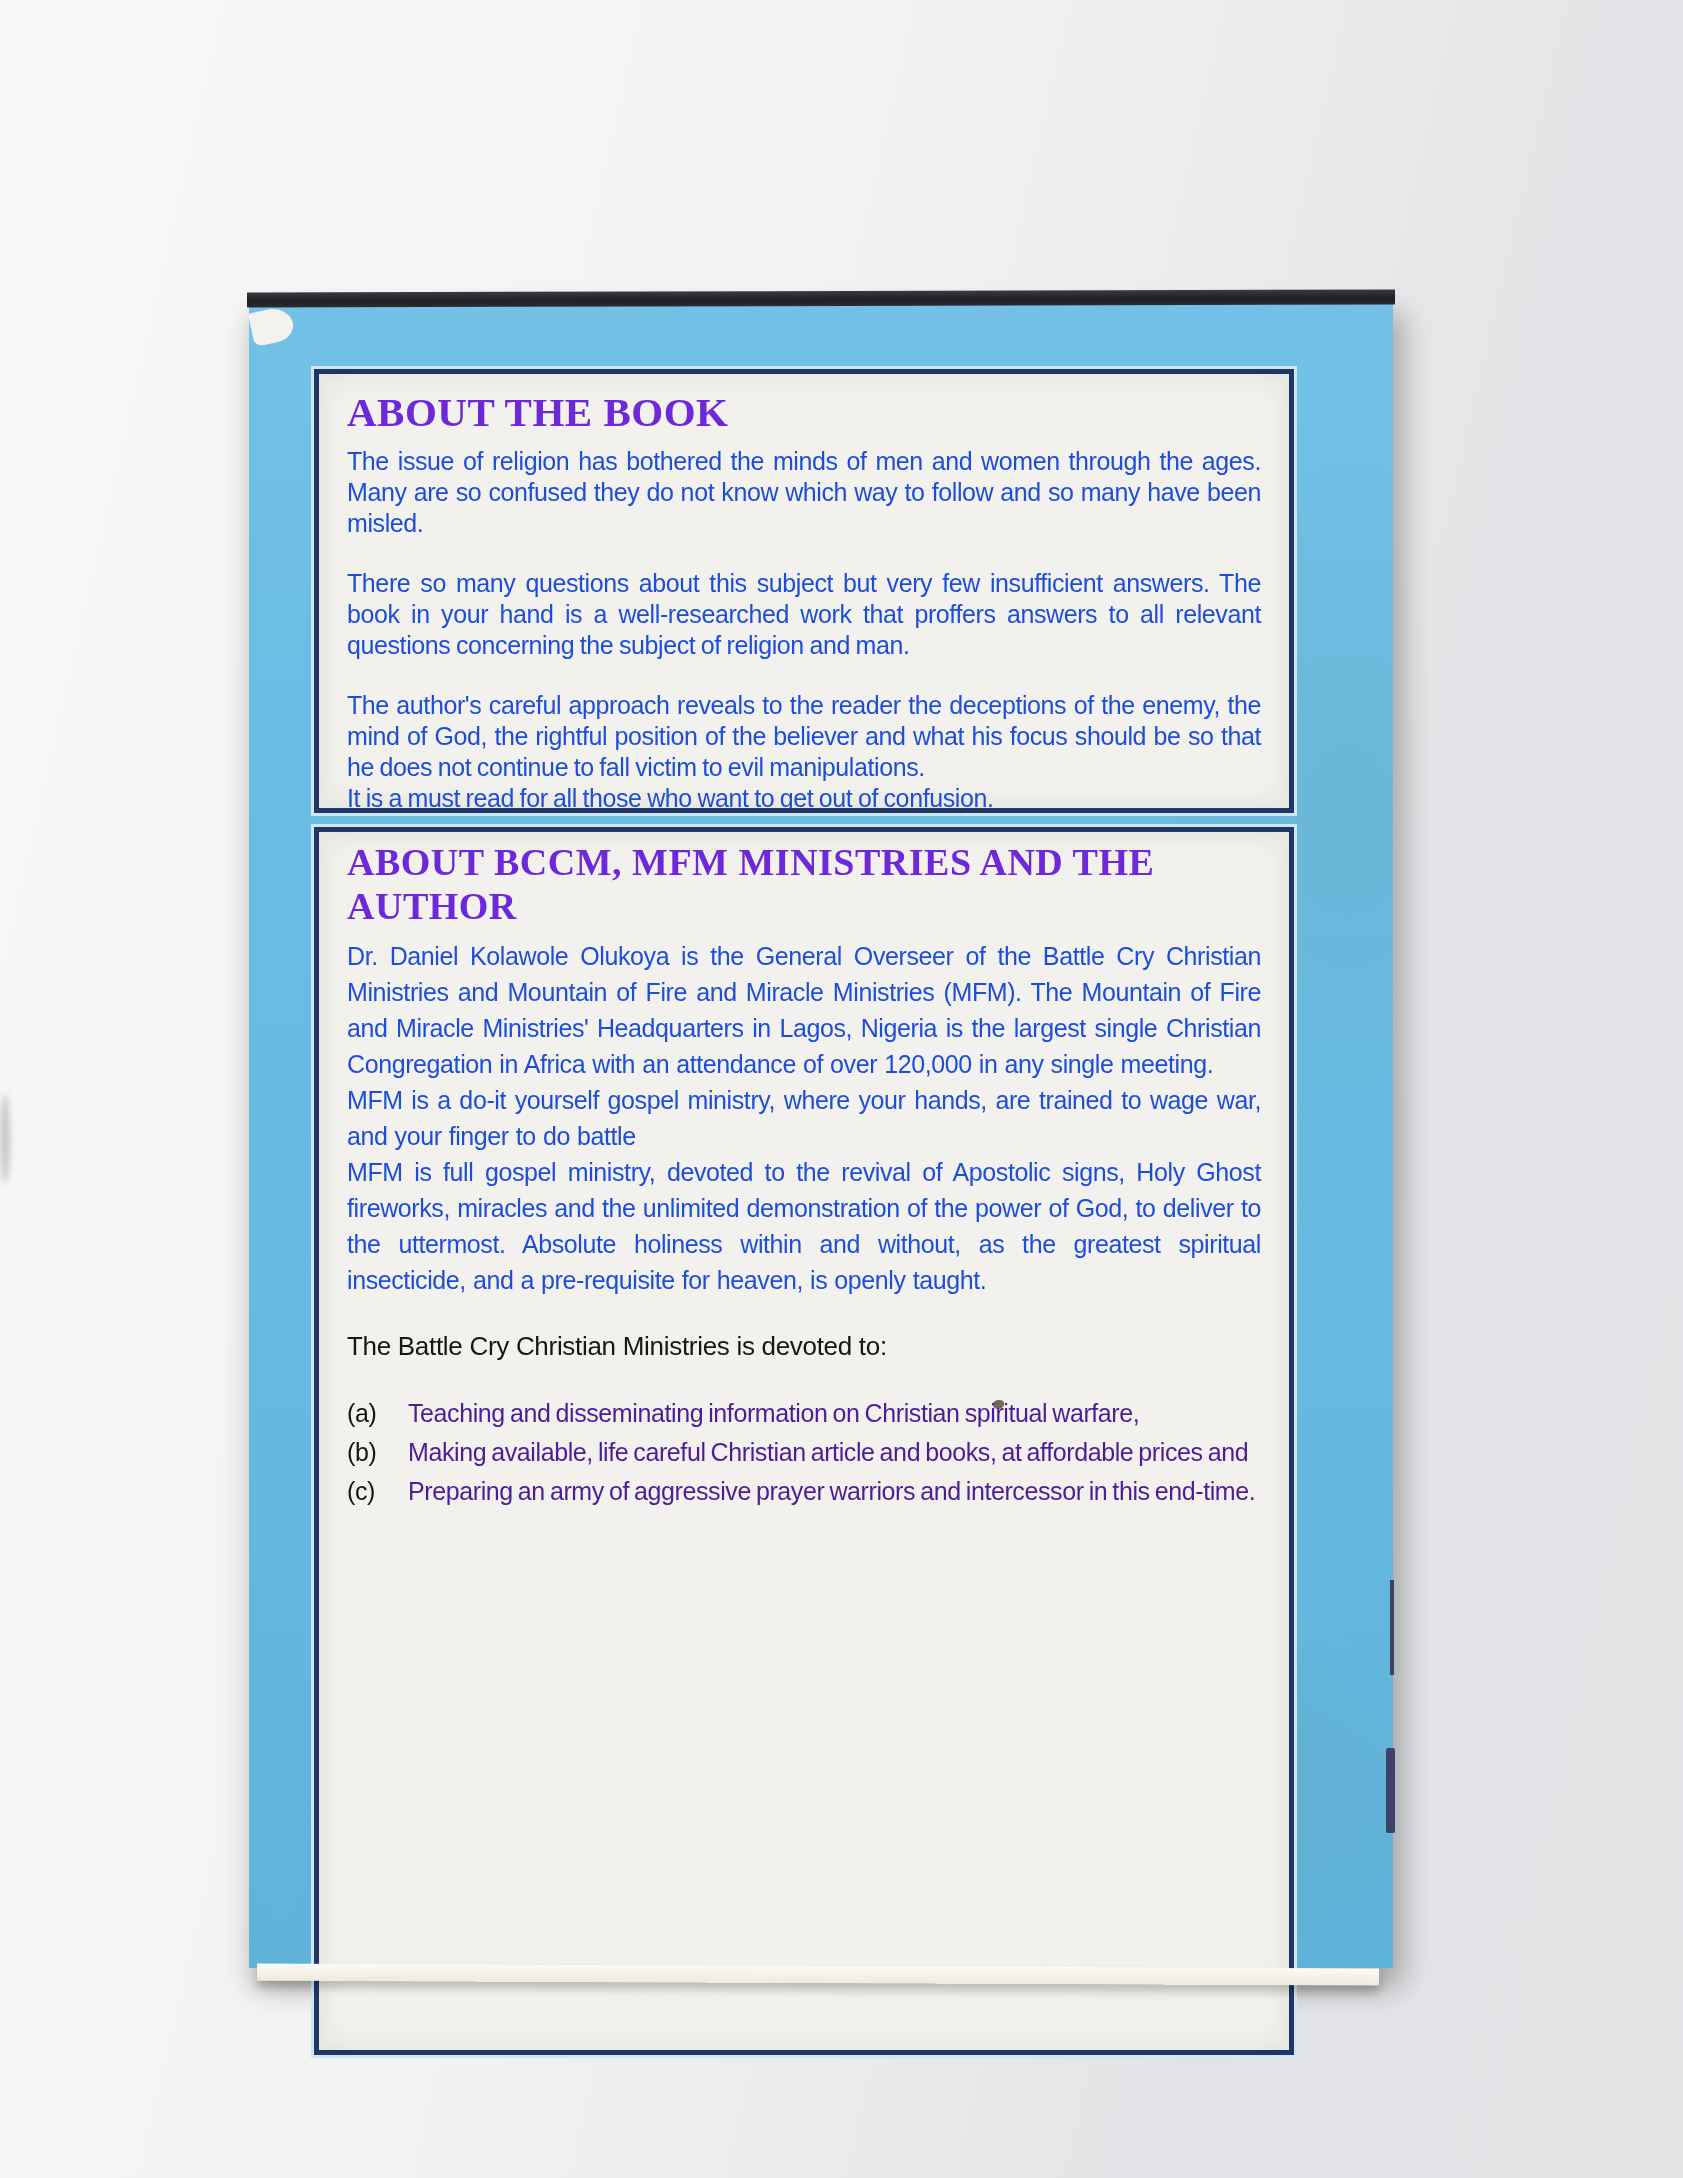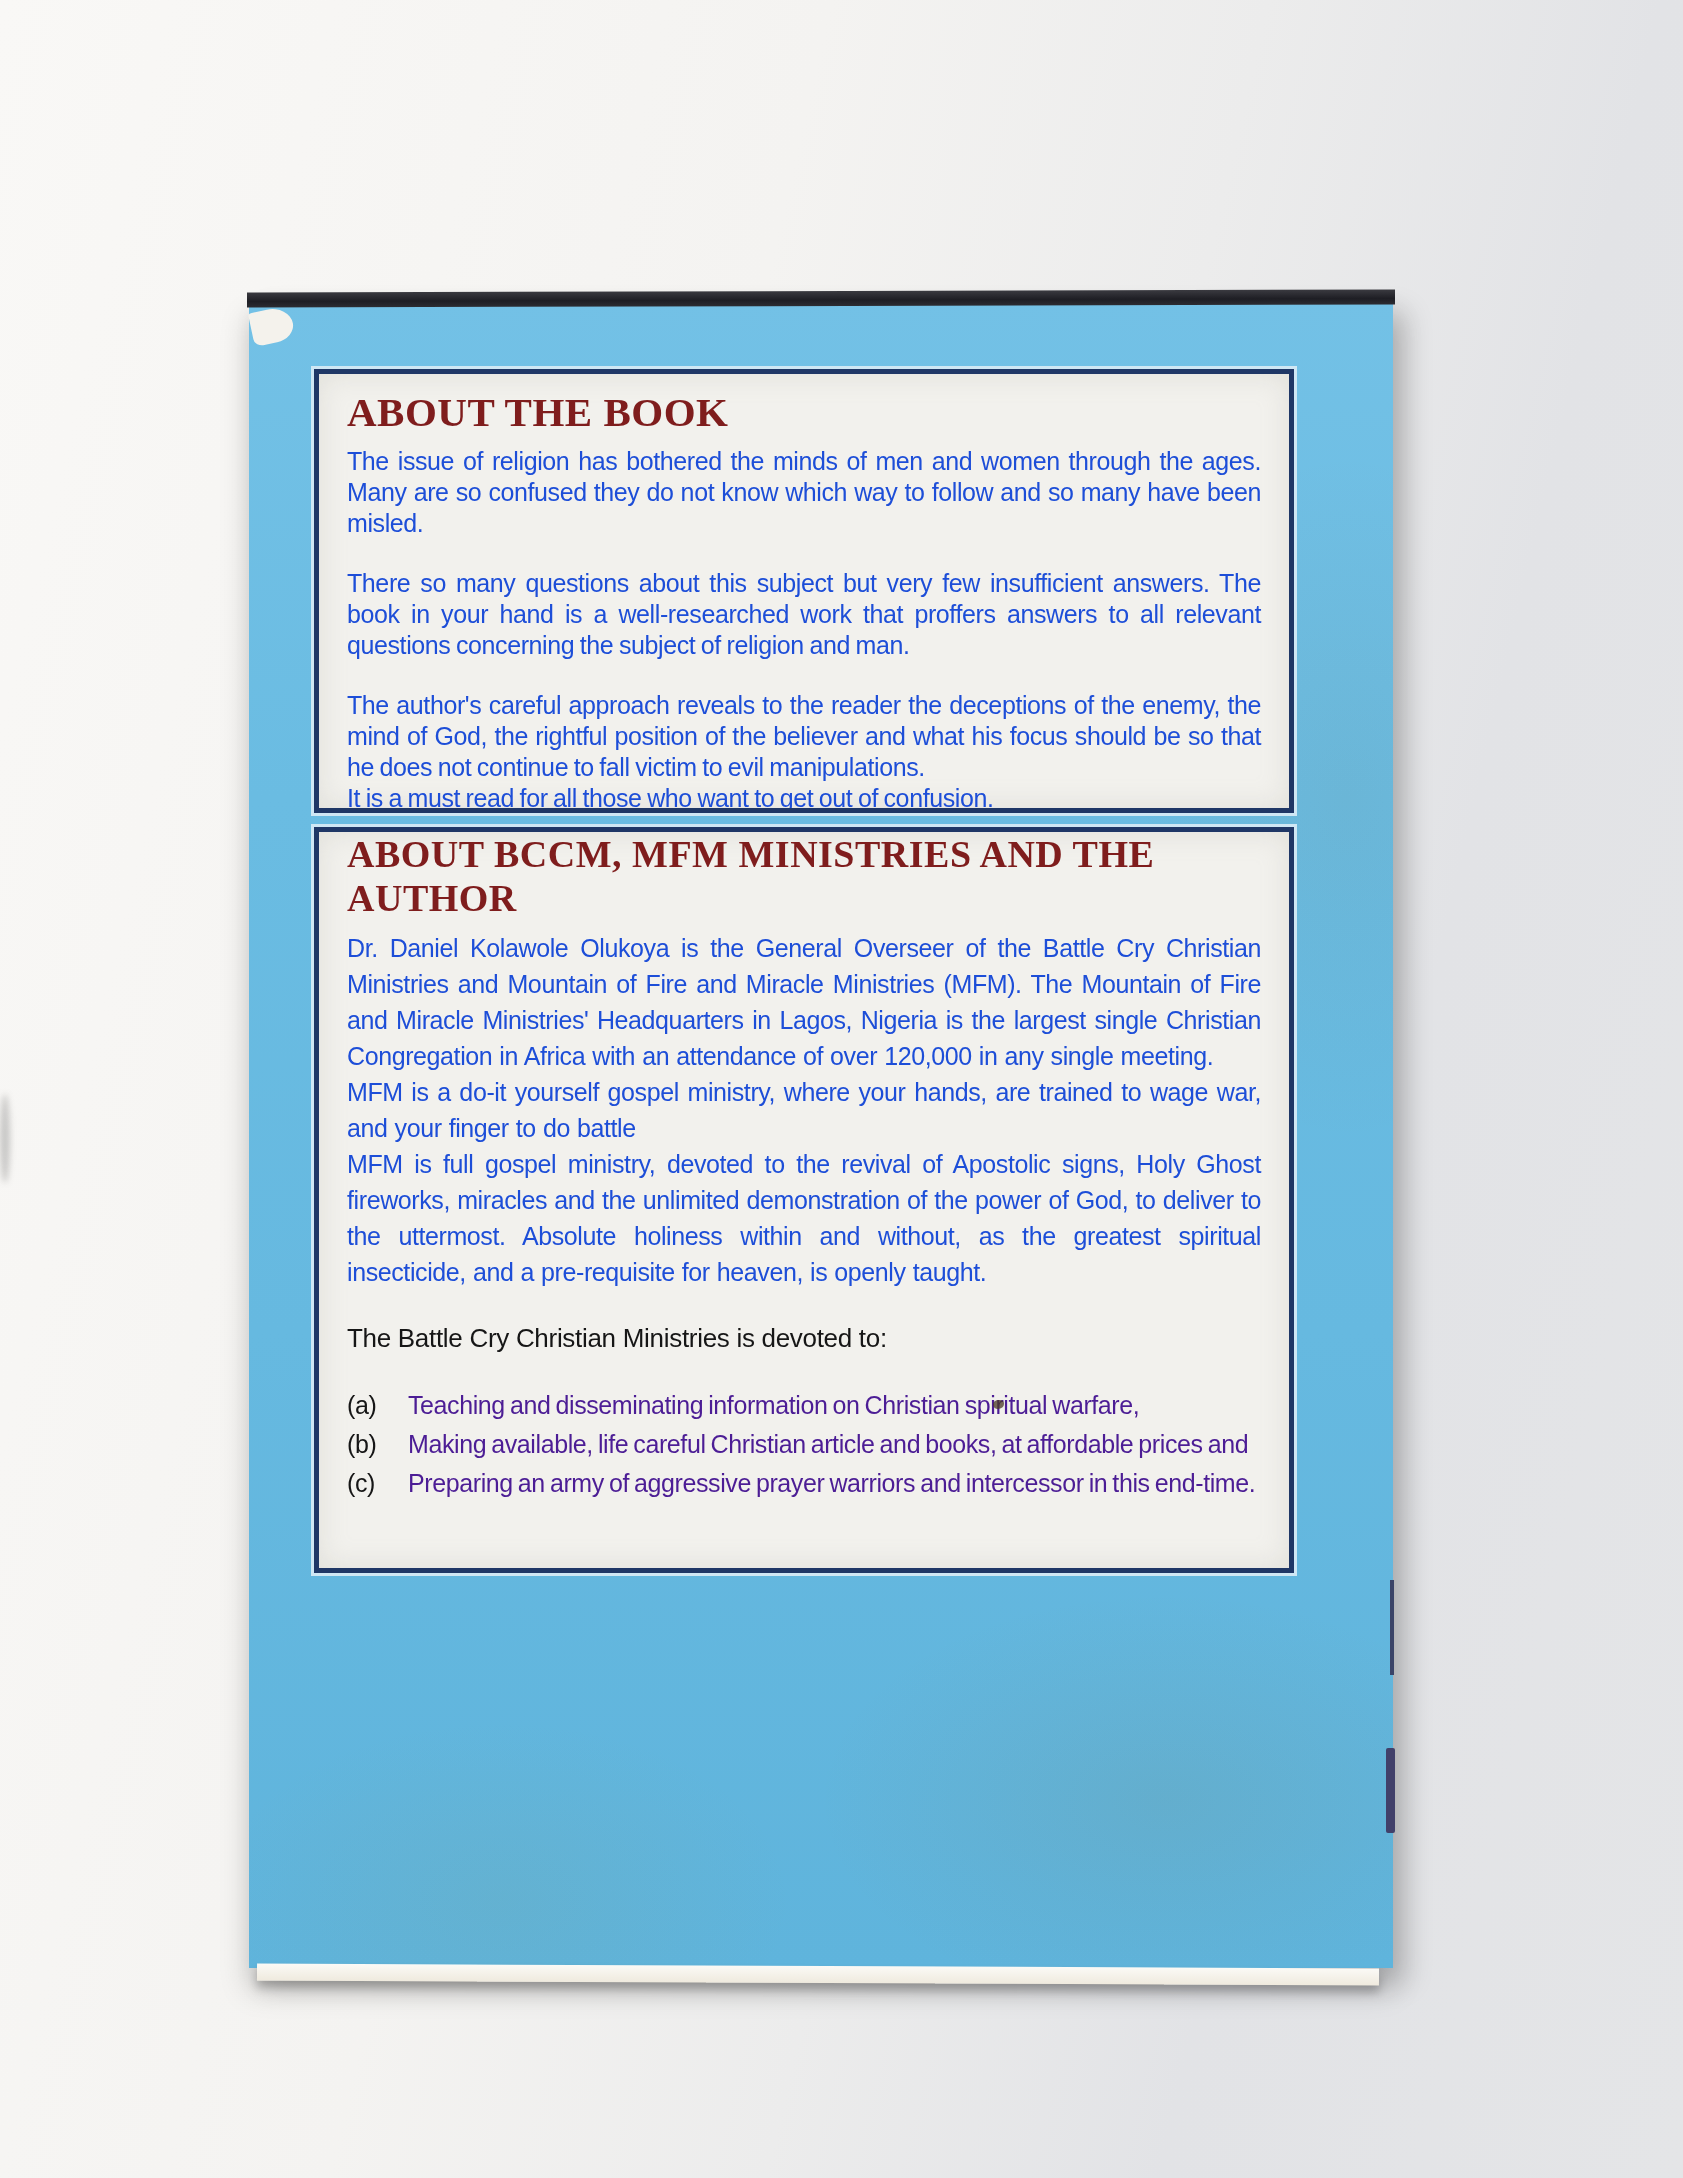--- a/index.html
+++ b/index.html
@@ -50,26 +50,26 @@
   .panel {
     position: absolute;
     left: 65px; width: 980px;
     box-sizing: border-box;
     background: #f2f1ed;
     border: 5px solid #1f3766;
     box-shadow: 0 0 0 3px #cfe7f4, inset 0 0 28px rgba(170,170,160,0.25);
     overflow: hidden;
   }
   .panel-1 { top: 74px;  height: 444px; padding: 14px 28px 8px 28px; }
-  .panel-2 { top: 532px; height: 746px; padding: 0 28px 8px 28px; }
+  .panel-2 { top: 532px; height: 1228px; padding: 8px 28px 8px 28px; }
   .panel h2 {
     margin: 0 0 10px 0;
     font-family: "Liberation Serif", serif;
     font-weight: 700;
-    color: #7f1d1d;
+    color: #6d28d9;
     letter-spacing: 0.5px;
   }
   .panel-1 h2 { font-size: 41px; }
   .panel-2 h2 { font-size: 38px; }
   .body-text {
     margin: 0;
     color: #1d4ed8;
     font-size: 25px;
     letter-spacing: -0.4px;
     word-spacing: -1px;

